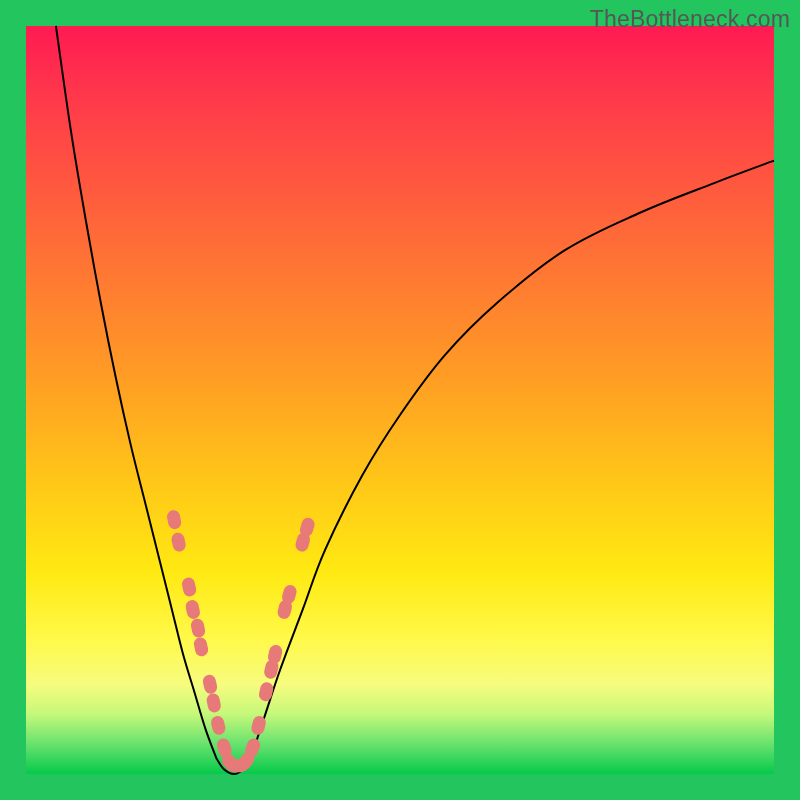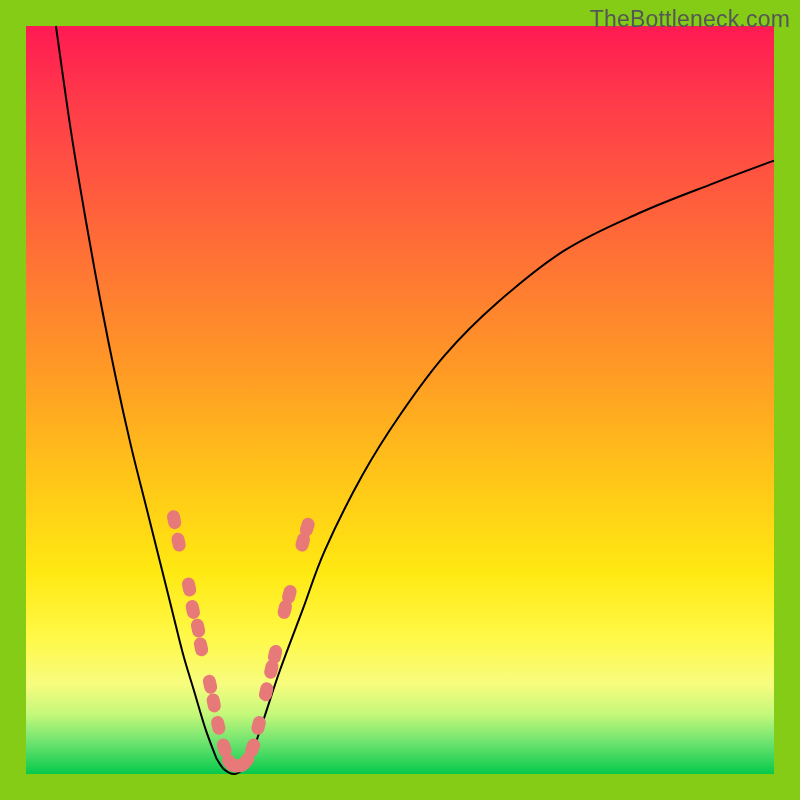--- a/index.html
+++ b/index.html
@@ -8,21 +8,21 @@
     width: 800px;
     height: 800px;
     overflow: hidden;
     background: #000;
     font-family: Arial, Helvetica, sans-serif;
   }
   .frame {
     position: relative;
     width: 800px;
     height: 800px;
-    background: #84cc16;
+    background: #22c55e;
   }
   .plot-area {
     position: absolute;
     left: 26px;
     top: 26px;
     width: 748px;
     height: 748px;
     
     background: linear-gradient(
       to bottom,

